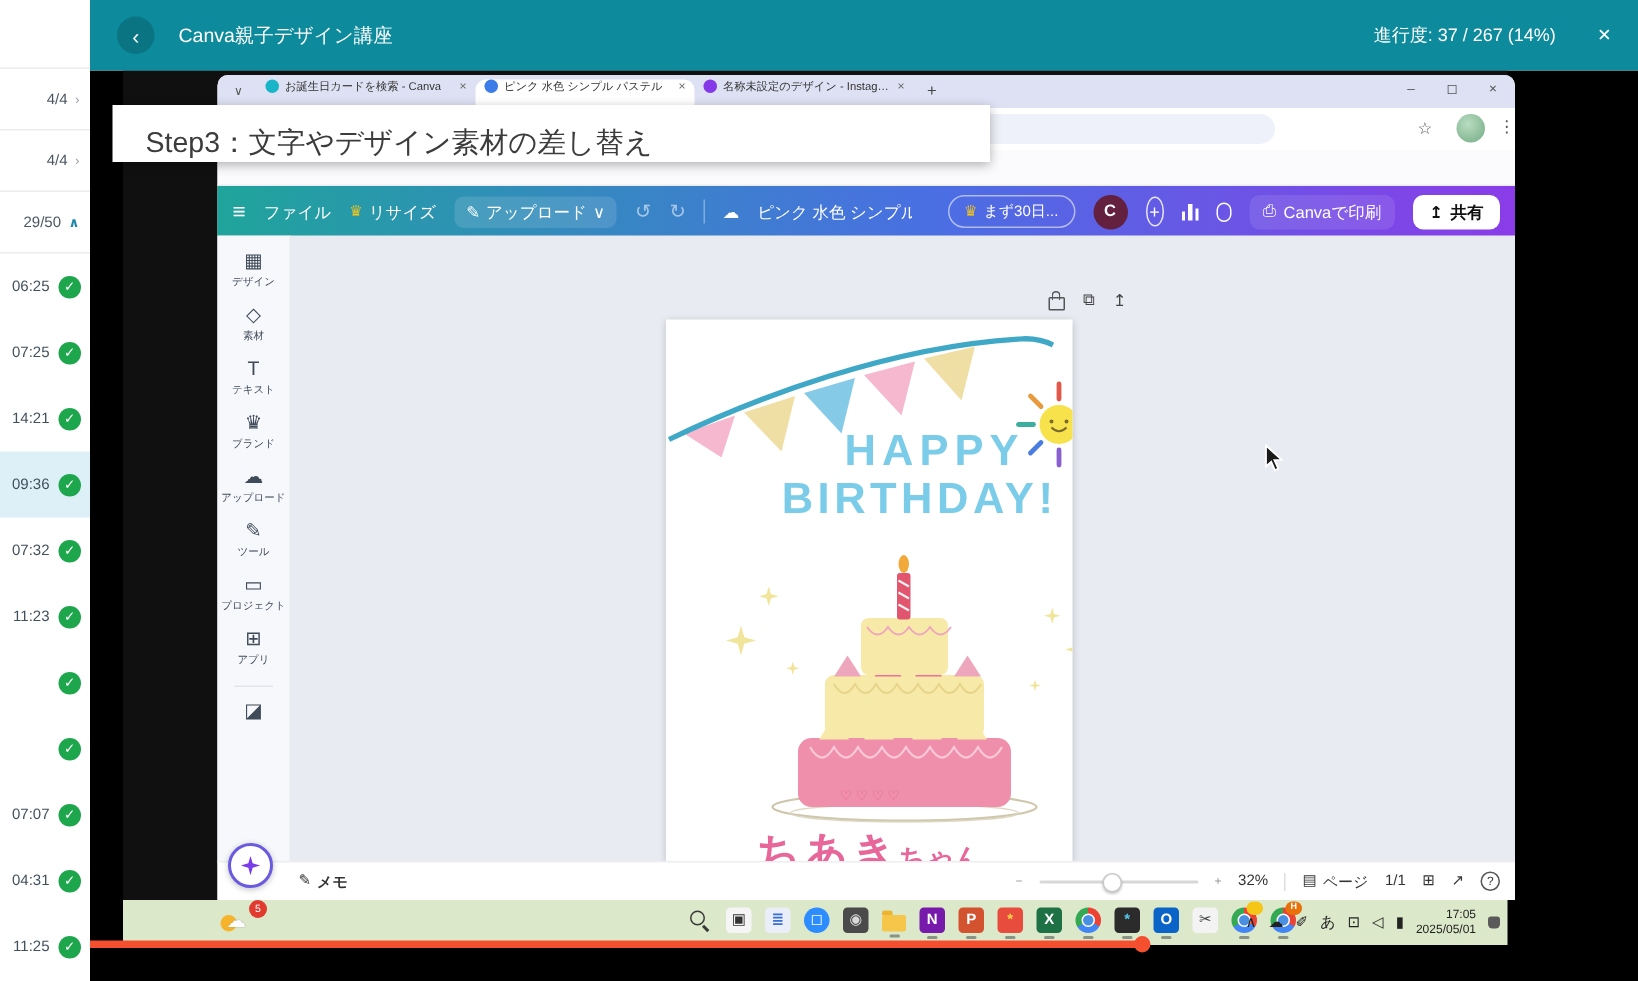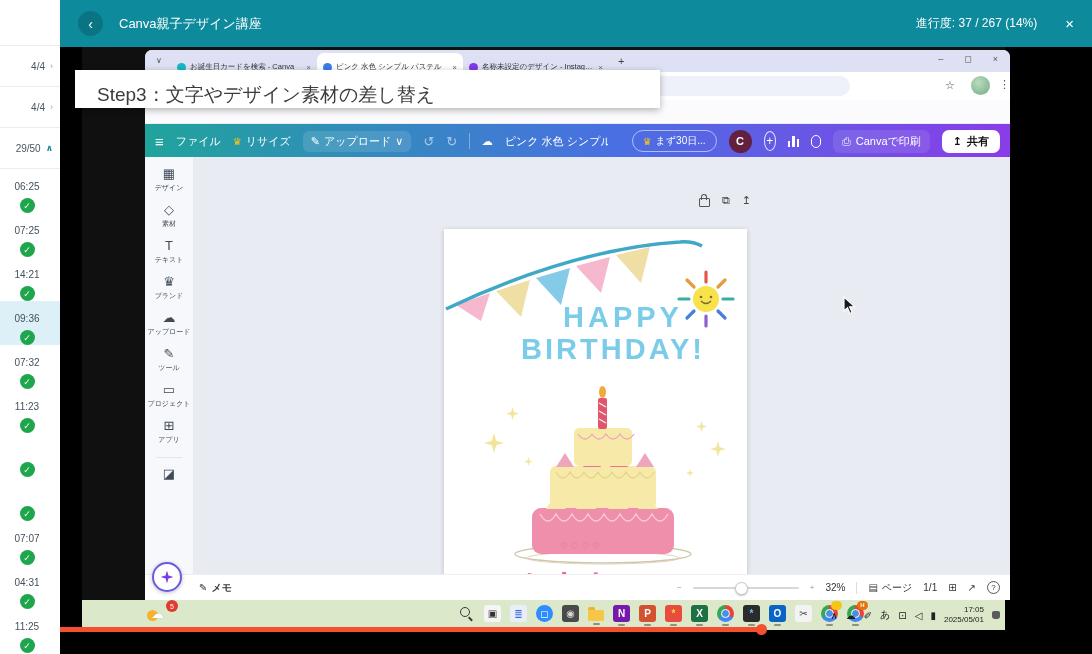--- a/index.html
+++ b/index.html
@@ -6,21 +6,21 @@
   .root{position:relative;width:1092px;height:654px;background:#fff;overflow:hidden;
         font-family:"Liberation Sans","DejaVu Sans",sans-serif;-webkit-font-smoothing:antialiased;}
 
   
   .course-sidebar{position:absolute;left:0;top:0;width:60px;height:654px;background:#fff;z-index:5;overflow:hidden;}
   .sidebar-sections{margin-top:45px;border-top:1px solid #ececec;}
   .side-section{height:40px;display:flex;align-items:center;justify-content:flex-end;gap:5px;
                 padding-right:7px;border-bottom:1px solid #ececec;font-size:10px;color:#4a5560;cursor:pointer;}
   .sec-chev{color:#98a1ab;font-size:9px;}
   .side-section.expanded .sec-chev{color:#1d89a8;font-weight:bold;}
-  .lesson{height:44px;display:flex;align-items:center;justify-content:flex-end;gap:6px;padding-right:6px;flex-direction:column;}
+  .lesson{height:44px;display:flex;align-items:center;justify-content:flex-end;gap:6px;padding-right:6px;}
   .lesson.active{background:#ddf0f7;}
   .l-time{font-size:10px;color:#42505c;}
   .l-check{width:15px;height:15px;border-radius:50%;background:#1ea64c;color:#fff;font-size:9px;
            display:flex;align-items:center;justify-content:center;flex:none;font-weight:bold;}
 
   .player-header{position:absolute;left:60px;top:0;right:0;height:47px;background:#0d8a9b;color:#fff;
                  display:flex;align-items:center;padding:0 18px;z-index:4;box-sizing:border-box;}
   .back-btn{width:25px;height:25px;border-radius:50%;background:#0a7483;display:flex;align-items:center;
             justify-content:center;font-size:14px;margin-right:16px;cursor:pointer;flex:none;}
   .ph-title{font-size:13px;}
@@ -30,21 +30,21 @@
 
   
   .stage{position:absolute;left:60px;top:47px;right:0;bottom:0;background:#000;}
   .screen{position:absolute;left:22px;top:0;width:923px;height:583px;background:#101010;}
 
   
   .browser{position:absolute;left:63px;top:3px;width:865px;height:550px;background:#fff;border-radius:7px 7px 0 0;}
   .tab-strip{position:relative;height:22px;background:#dee1f3;border-radius:7px 7px 0 0;
              display:flex;align-items:flex-end;padding-left:26px;box-sizing:border-box;}
   .tab-search{position:absolute;left:11px;top:6px;font-size:8px;color:#555;cursor:pointer;}
-  .tab{height:19px;width:146px;display:flex;align-items:flex-end;gap:4px;padding:0 6px;font-size:7.5px;
+  .tab{height:19px;width:146px;display:flex;align-items:flex-start;gap:4px;padding:0 6px;font-size:7.5px;
        color:#333;border-radius:7px 7px 0 0;box-sizing:border-box;cursor:pointer;}
   .tab.active{background:#fff;}
   .fav{width:9px;height:9px;border-radius:50%;flex:none;}
   .tab-title{white-space:nowrap;overflow:hidden;text-overflow:ellipsis;flex:1;}
   .tab-close{font-size:8px;color:#666;cursor:pointer;}
   .new-tab{margin-left:9px;align-self:center;font-size:11px;color:#444;cursor:pointer;}
   .win-controls{position:absolute;right:12px;top:4px;display:flex;gap:21px;font-size:9px;color:#555;}
   .win-controls span{cursor:pointer;}
   .addr-row{position:relative;height:28px;background:#fff;}
   .addr-pill{position:absolute;left:10px;top:4px;width:695px;height:20px;background:#eef1f9;border-radius:10px;}
@@ -87,21 +87,21 @@
   .rail-glyph{font-size:13px;line-height:14px;}
   .rail-divider{width:26px;height:1px;background:#e3e5ea;margin:2px 0 9px;}
   .canva-canvas{flex:1;position:relative;}
 
   .page-controls{position:absolute;left:505px;top:36px;display:flex;gap:12px;align-items:center;color:#454545;}
   .pc-glyph{font-size:11px;cursor:pointer;}
   .lock-icon{width:9px;height:7px;border:1.2px solid #555;border-radius:1px;position:relative;margin-top:5px;cursor:pointer;}
   .lock-icon::before{content:"";position:absolute;left:1.2px;top:-5px;width:4px;height:5px;border:1.2px solid #555;
                      border-bottom:none;border-radius:3px 3px 0 0;}
 
-  .card{position:absolute;left:250px;top:72px;width:303px;height:362px;background:#fff;
+  .card{position:absolute;left:250px;top:56px;width:271px;height:362px;background:#fff;
         box-shadow:0 1px 5px rgba(0,0,0,.18);overflow:hidden;cursor:pointer;}
   .bunting{position:absolute;left:0;top:0;}
   .sun{position:absolute;left:232px;top:40px;}
   .hb1{position:absolute;top:72px;left:179px;transform:translateX(-50%);font-size:29px;font-weight:bold;
        color:#7bcce9;letter-spacing:4px;white-space:nowrap;}
   .hb2{position:absolute;top:104px;left:169px;transform:translateX(-50%);font-size:29px;font-weight:bold;
        color:#7bcce9;letter-spacing:3px;white-space:nowrap;}
   .cake{position:absolute;left:52px;top:157px;}
   .card-name{position:absolute;top:336px;width:100%;text-align:center;color:#e8679b;font-weight:bold;}
   .cn-main{font-size:29px;letter-spacing:2px;}

